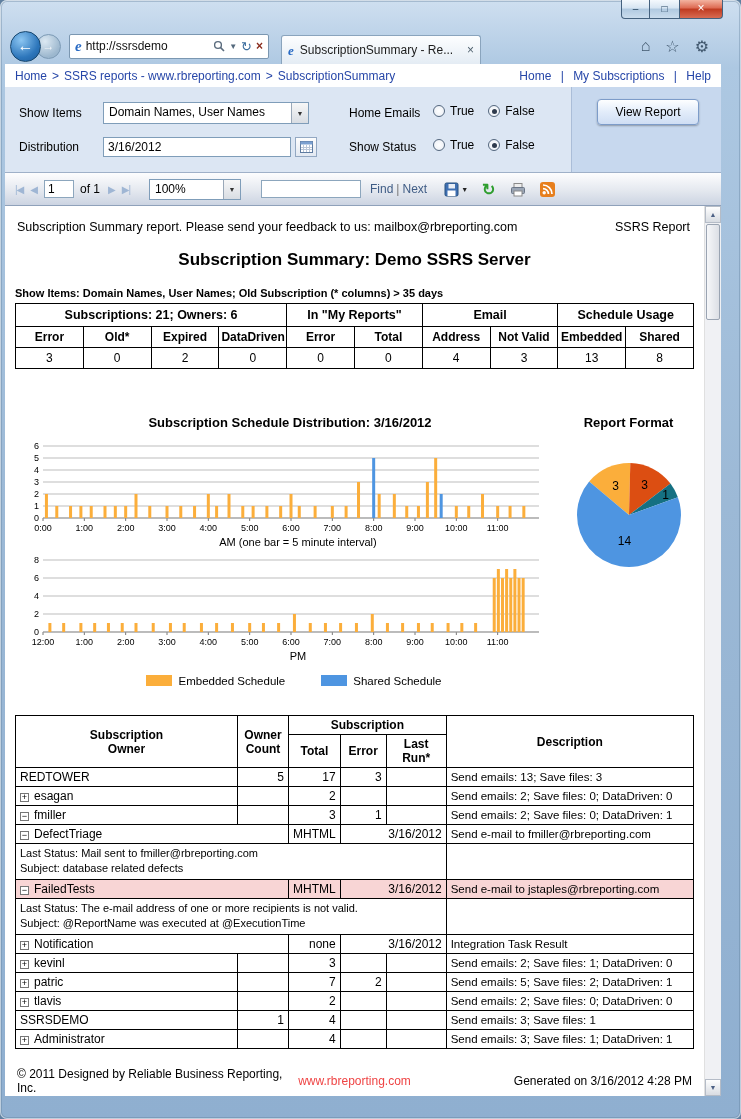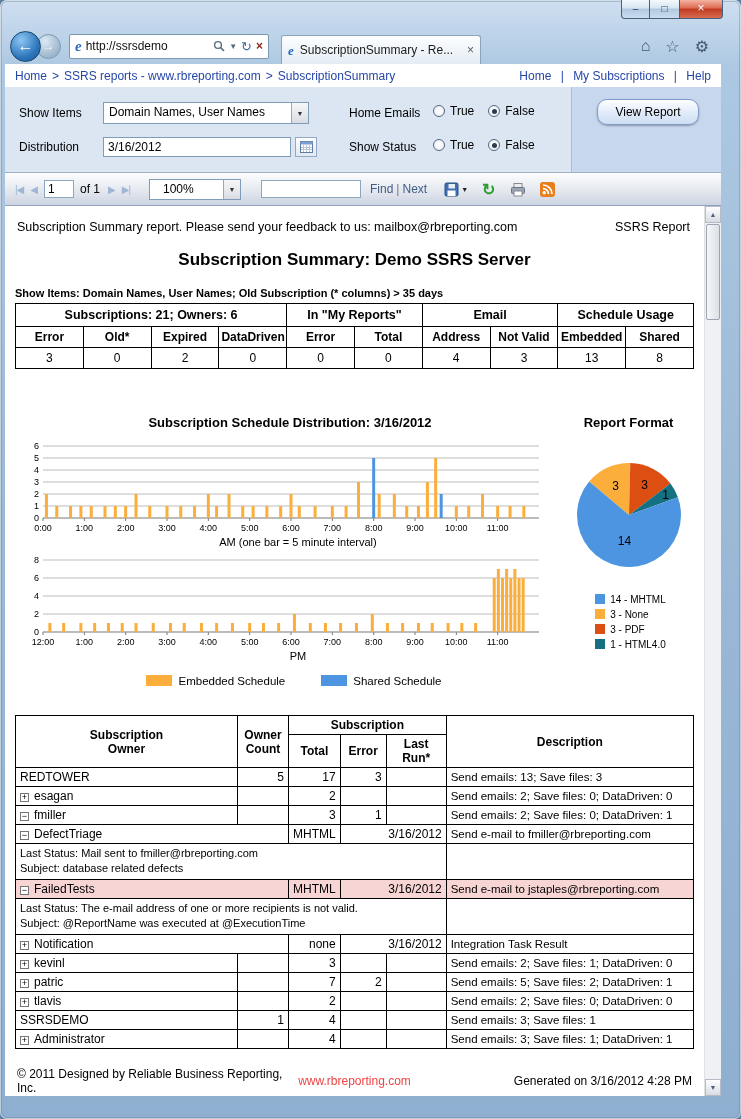--- a/index.html
+++ b/index.html
@@ -66,29 +66,29 @@
   .p-input { position:absolute; border:1px solid #7f9db9; font-size:12px; padding:0 4px; height:20px; font-family:inherit; }
   .cal-btn { position:absolute; width:22px; height:20px; border:1px solid #93a8c2; background:linear-gradient(#fdfdfd,#e2e9f2);
     display:flex; align-items:center; justify-content:center; }
   .radio-wrap { position:absolute; display:flex; align-items:center; }
   .radio { width:12px; height:12px; border-radius:50%; border:1px solid #54677e;
     background:radial-gradient(#fff,#e8edf4); display:inline-block; flex:none; }
   .radio.sel::after { content:''; display:block; width:5px; height:5px; margin:2.5px; border-radius:50%; background:#2f3b4d; }
   .r-label { margin:0 14px 0 5px; }
   .vr-zone { position:absolute; right:0; top:0; bottom:0; width:150px; background:#c7d8ee; border-left:1px solid #aabdd8; }
   .view-report-btn { position:absolute; top:12px; right:22px; width:102px; height:26px; font-size:12px; font-family:inherit;
-    background:linear-gradient(#fdfeff,#e2ecfa 50%,#cfdef4); border:1px solid #7d9cc9; border-radius:10px;
+    background:linear-gradient(#fdfeff,#e2ecfa 50%,#cfdef4); border:1px solid #7d9cc9; border-radius:4px;
     box-shadow:0 1px 2px rgba(0,0,0,.3); cursor:pointer; }
 
   .toolbar { height:33px; background:linear-gradient(#fdfdfe,#e4e8ef 55%,#ccd4e2); border-bottom:1px solid #8fa1ba;
     display:flex; align-items:center; padding:0 10px; font-size:12px; flex:none; }
   .tb-nav { color:#9fb6d4; font-size:10px; margin-right:7px; letter-spacing:-1px; }
   .tb-input { width:30px; height:18px; border:1px solid #8ca6bd; font-size:12px; padding:0 3px; font-family:inherit; margin-right:6px; }
   .of { margin-right:8px; }
-  .dd.zoom { position:static; width:92px; height:21px; margin-left:12px;padding-left:8px; }
+  .dd.zoom { position:static; width:92px; height:21px; margin-left:12px; }
   .tb-input.find { width:100px; margin-left:20px; }
   .tb-link { color:#3f5c85; text-decoration:none; margin:0 3px; cursor:pointer; }
   .tb-sep { color:#777; }
   .tb-ico { margin-left:14px; display:flex; align-items:center; cursor:pointer; }
   .tb-caret { font-size:7px; color:#222; margin-left:2px; }
   .refresh-green { color:#2e9e2e; font-size:16px; font-weight:bold; }
 
   
   .viewport { flex:1; position:relative; background:#fff; overflow:hidden; }
   .report { position:absolute; left:0; top:0; right:17px; bottom:0; color:#000; }
@@ -498,26 +498,20 @@
             <div class="pie"><svg width="106" height="106" font-family="Liberation Sans, sans-serif">
                   <path d="M53,53 L13.17,19.58 A52,52 0 0 1 54.30,1.02 Z" fill="#FBAE3B"></path>
                   <path d="M53,53 L54.30,1.02 A52,52 0 0 1 94.45,21.60 Z" fill="#DC4E12"></path>
                   <path d="M53,53 L94.45,21.60 A52,52 0 0 1 101.86,35.21 Z" fill="#157082"></path>
                   <path d="M53,53 L101.86,35.21 A52,52 0 1 1 13.17,19.58 Z" fill="#4E95E1"></path>
                   <text x="39.7" y="27.6" font-size="12" text-anchor="middle">3</text>
                   <text x="68.7" y="26.5" font-size="12" text-anchor="middle">3</text>
                   <text x="89.5" y="37.1" font-size="12" text-anchor="middle">1</text>
                   <text x="48.5" y="82.6" font-size="12" text-anchor="middle">14</text>
                 </svg></div>
-            <div class="pie-legend">
-                <span class="lg-item"><span class="sw" style="background:#4E95E1"></span><span>14 - MHTML</span></span>
-                <span class="lg-item"><span class="sw" style="background:#FBAE3B"></span><span>3 - None</span></span>
-                <span class="lg-item"><span class="sw" style="background:#DC4E12"></span><span>3 - PDF</span></span>
-                <span class="lg-item"><span class="sw" style="background:#157082"></span><span>1 - HTML4.0</span></span>
-              </div>
           </div>
         </div>
 
         <table class="detail">
           <colgroup>
             <col style="width:222px">
               <col style="width:45px">
               <col style="width:44px">
               <col style="width:46px">
               <col style="width:60px">

